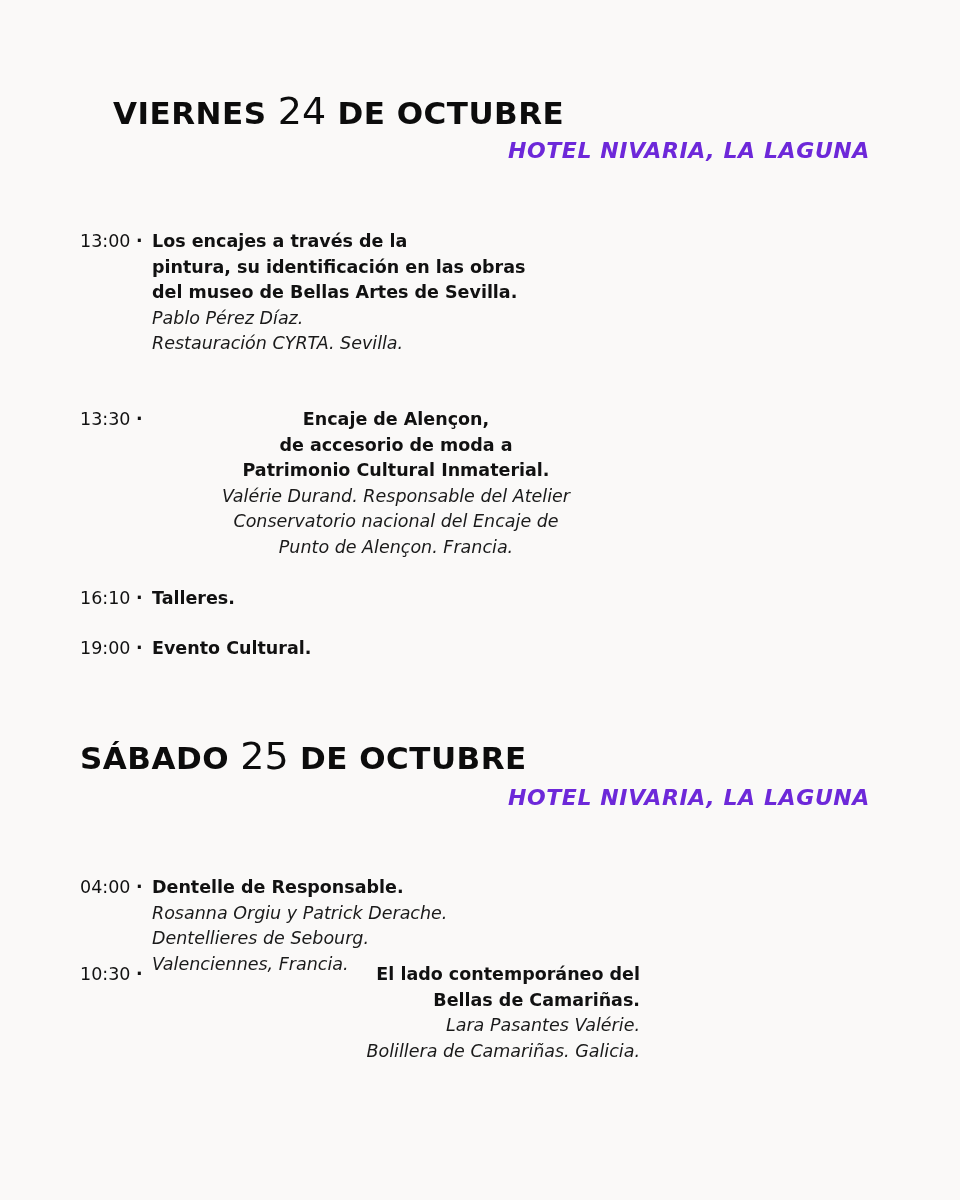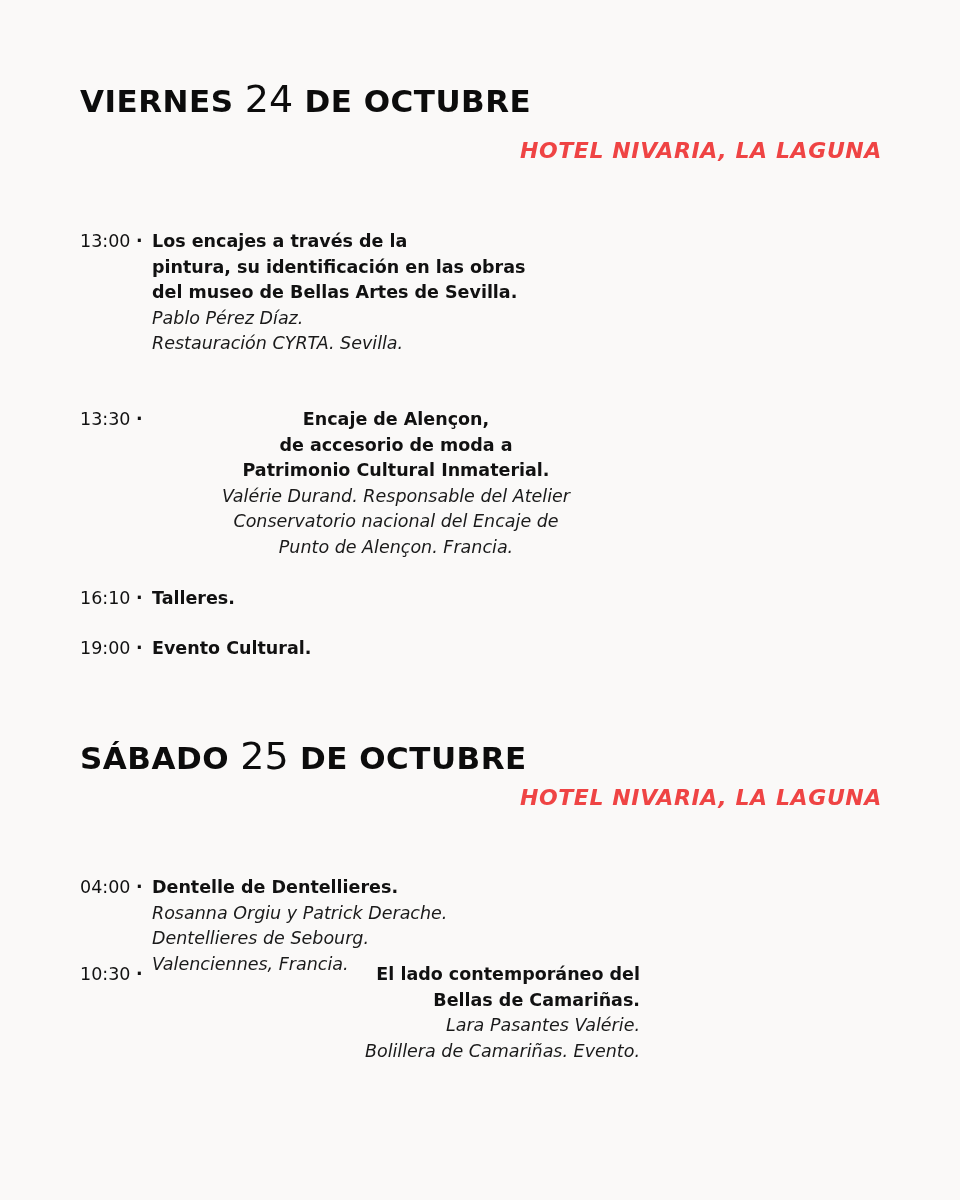--- a/index.html
+++ b/index.html
@@ -32,30 +32,30 @@
       white-space: nowrap;
       color: #0c0c0c;
     }
     .day-title .num {
       font-weight: 500;
       font-size: 38px;
       letter-spacing: 0;
     }
     .venue {
       position: absolute;
-      right: 78px;
+      right: 90px;
       margin: 0;
       font-family: "DejaVu Sans", sans-serif;
       font-weight: bold;
       font-style: italic;
       font-size: 22px;
       letter-spacing: 0.6px;
       line-height: 1;
       white-space: nowrap;
-      color: #ef4444;
+      color: #6d28d9;
     }
     .event {
       position: absolute;
       left: 80px;
       width: 560px;
       font-size: 17.5px;
       line-height: 25.6px;
     }
     .event .time {
       position: absolute;
@@ -80,21 +80,21 @@
       font-weight: normal;
       white-space: nowrap;
       display: block;
       color: #1a1a1a;
     }
   </style>
 </head>
 <body>
 
 <section class="day" style="top:0;">
-  <h1 class="day-title" style="top:80px;">
+  <h1 class="day-title" style="top:92px;margin-left:33px;">
     <span>VIERNES </span><span class="num">24</span><span> DE OCTUBRE</span>
   </h1>
   <h2 class="venue" style="top:140px;">HOTEL NIVARIA, LA LAGUNA</h2>
 
   <div class="event" style="top:229px;">
     <span class="time"><span>13:00</span> <span class="bullet">·</span></span>
     <div class="content">
       <span class="title-line">Los encajes a través de la</span>
       <span class="title-line">pintura, su identificación en las obras</span>
       <span class="title-line">del museo de Bellas Artes de Sevilla.</span>
@@ -132,29 +132,29 @@
 
 <section class="day" style="top:0;">
   <h1 class="day-title" style="top:737px;">
     <span>SÁBADO </span><span class="num">25</span><span> DE OCTUBRE</span>
   </h1>
   <h2 class="venue" style="top:787px;">HOTEL NIVARIA, LA LAGUNA</h2>
 
   <div class="event" style="top:875px;">
     <span class="time"><span>04:00</span> <span class="bullet">·</span></span>
     <div class="content">
-      <span class="title-line">Dentelle de Dentellieres.</span>
+      <span class="title-line">Dentelle de Responsable.</span>
       <span class="speaker-line">Rosanna Orgiu y Patrick Derache.</span>
       <span class="speaker-line">Dentellieres de Sebourg.</span>
       <span class="speaker-line">Valenciennes, Francia.</span>
     </div>
   </div>
 
   <div class="event" style="top:962px;text-align:right;">
     <span class="time"><span>10:30</span> <span class="bullet">·</span></span>
     <div class="content">
       <span class="title-line">El lado contemporáneo del</span>
       <span class="title-line">Bellas de Camariñas.</span>
       <span class="speaker-line">Lara Pasantes Valérie.</span>
-      <span class="speaker-line">Bolillera de Camariñas. Evento.</span>
+      <span class="speaker-line">Bolillera de Camariñas. Galicia.</span>
     </div>
   </div>
 </section>
 
 </body></html>

